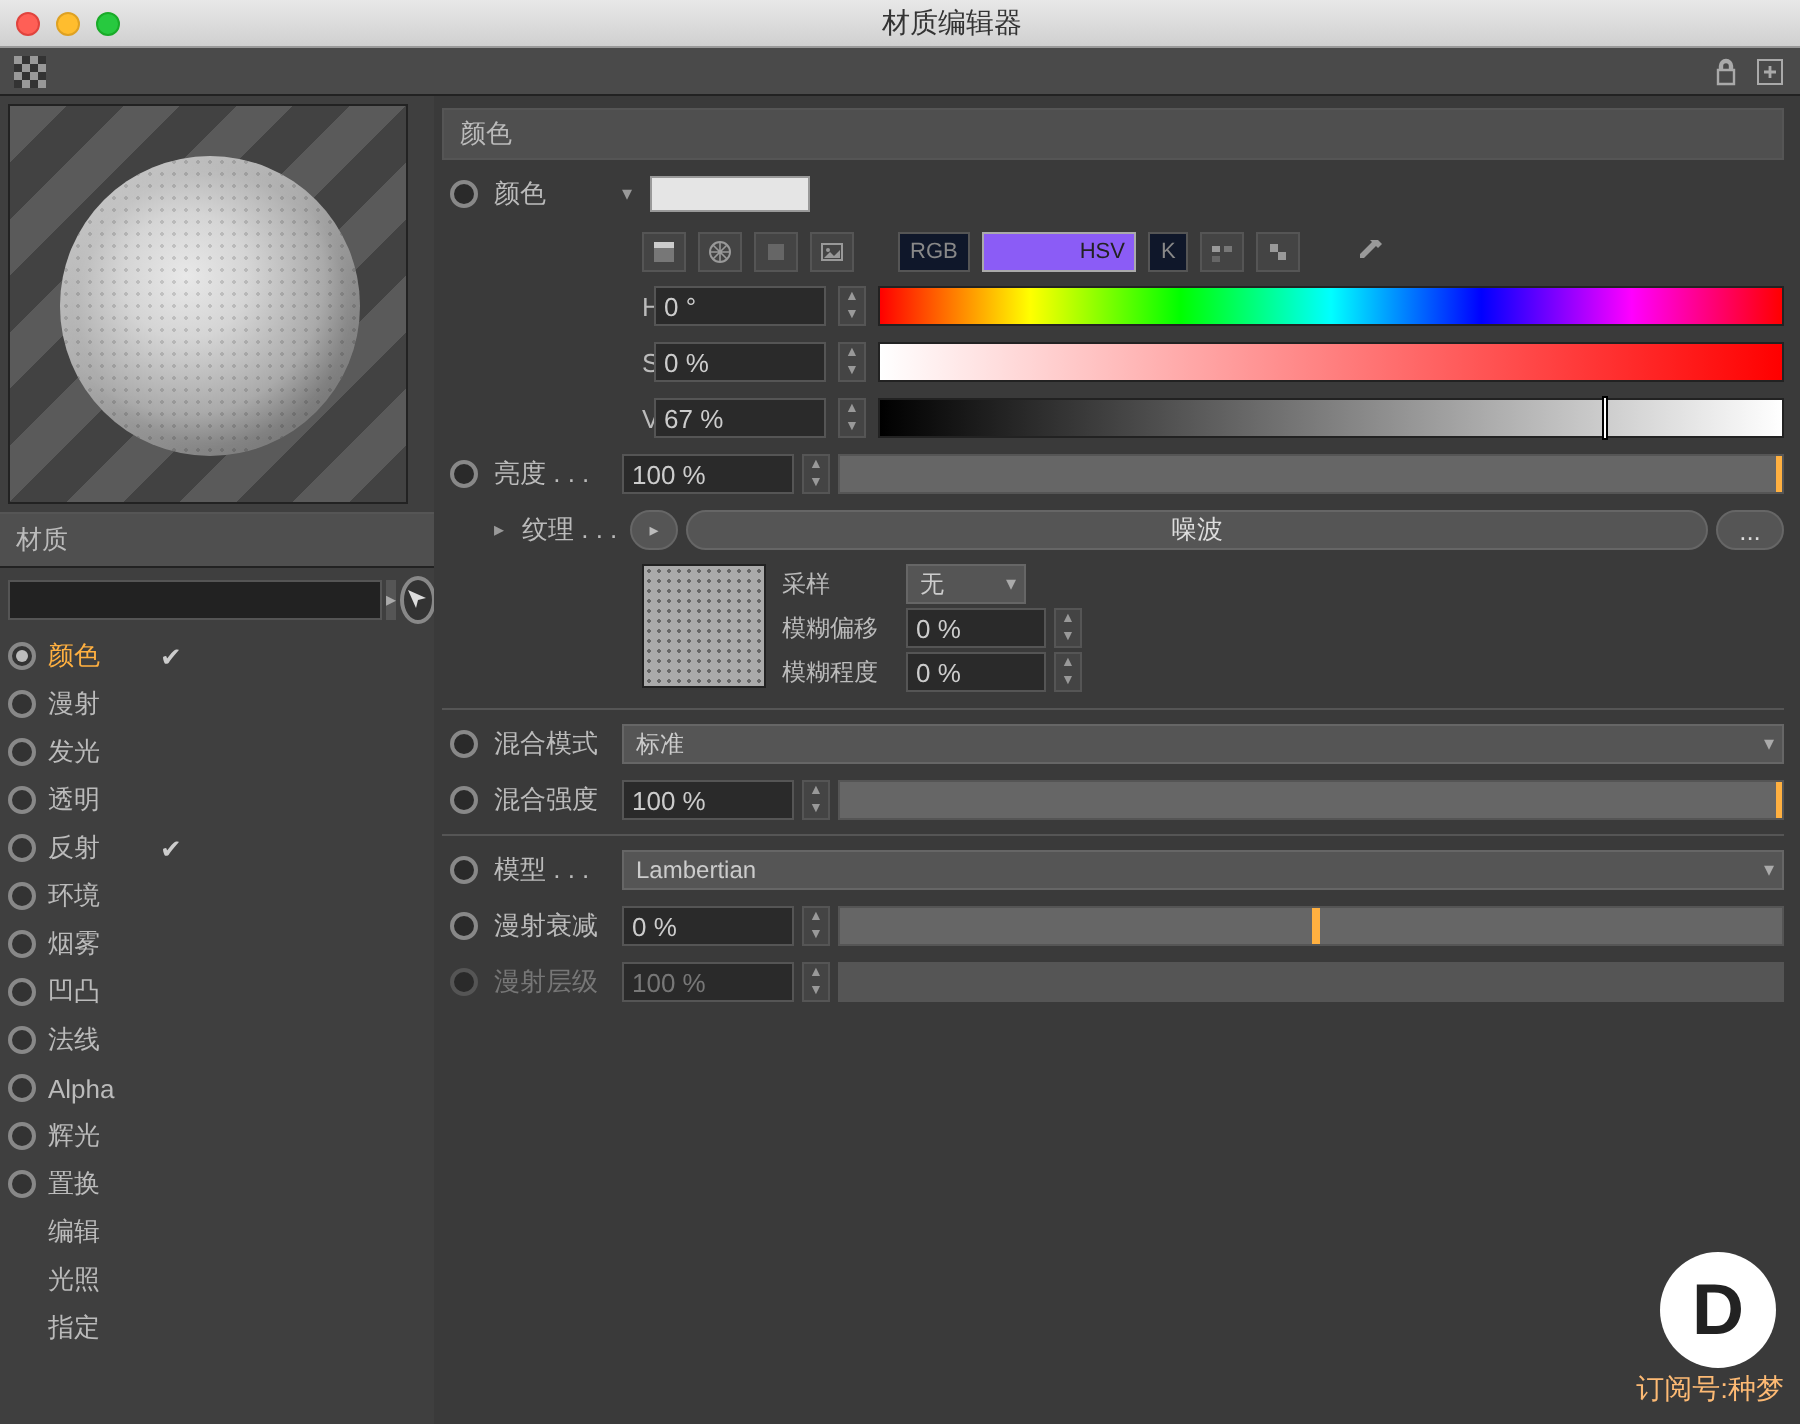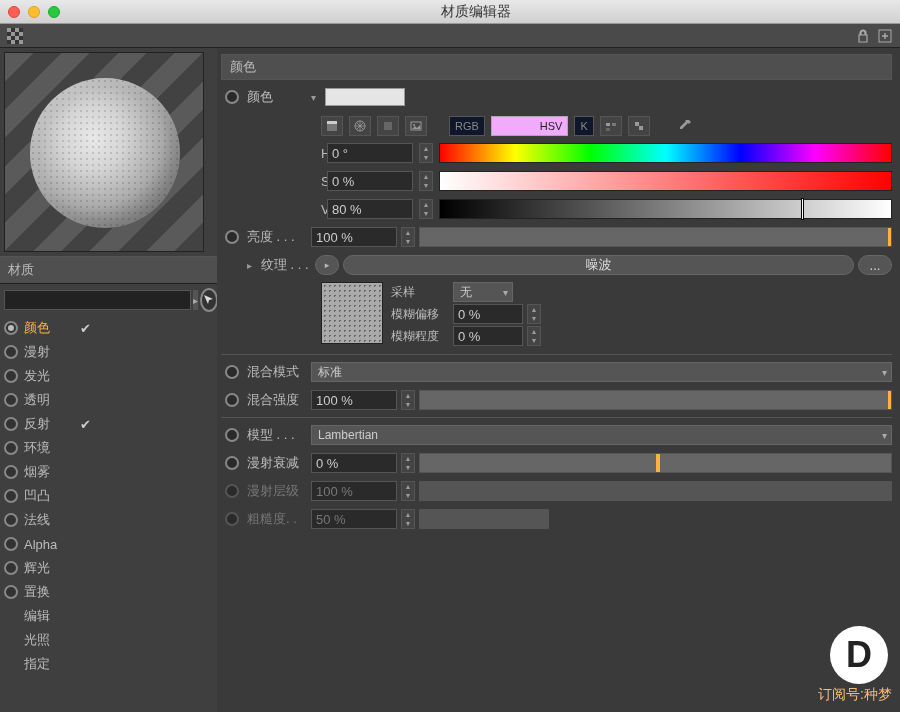--- a/index.html
+++ b/index.html
@@ -35,21 +35,21 @@
 .right { flex: 1; background: #3a3a3a; padding: 6px 8px 6px 4px; position: relative; overflow: hidden; }
 .section-header { background: #4f4f4f; padding: 3px 8px; border: 1px solid #555; margin-bottom: 4px; }
 .prop-row { display: flex; align-items: center; height: 26px; gap: 4px; margin-bottom: 2px; }
 .prop-radio { width: 14px; height: 14px; border-radius: 50%; border: 2px solid #888; background: #2a2a2a; flex-shrink: 0; margin: 0 4px; }
 .prop-label { width: 60px; font-size: 13px; }
 .prop-label.dim { color: #777; }
 .expand-tri { width: 10px; color: #999; font-size: 10px; }
 .color-swatch { width: 80px; height: 18px; background: #e5e5e5; border: 1px solid #999; }
 .icon-row { display: flex; gap: 6px; padding: 4px 0 4px 100px; align-items: center; }
 .mode-btn { padding: 2px 5px; background: #0f172a; border: 1px solid #555; color: #888; font-size: 11px; height: 20px; display: flex; align-items: center; }
-.mode-btn.active { background: #f0abfc; color: #222; border-color: #aaa; padding-left: 48px; }
+.mode-btn.active { background: #8b5cf6; color: #222; border-color: #aaa; padding-left: 48px; }
 .hsv-row { display: flex; align-items: center; height: 26px; gap: 6px; margin-bottom: 2px; }
 .hsv-label { width: 14px; text-align: center; color: #bbb; padding-left: 100px; }
 .num-field { width: 86px; height: 20px; background: #2a2a2a; border: 1px solid #555; color: #ccc; padding: 0 4px; display: flex; align-items: center; position: relative; }
 .spinner { width: 14px; height: 20px; background: #444; border: 1px solid #555; display: flex; flex-direction: column; }
 .spinner div { flex: 1; display: flex; align-items: center; justify-content: center; font-size: 7px; color: #999; }
 .hue-bar { flex: 1; height: 20px; background: linear-gradient(to right,#f00,#ff0,#0f0,#0ff,#00f,#f0f,#f00); border: 1px solid #222; position: relative; }
 .sat-bar { flex: 1; height: 20px; background: linear-gradient(to right,#fff,#f00); border: 1px solid #222; position: relative; }
 .val-bar { flex: 1; height: 20px; background: linear-gradient(to right,#000,#fff); border: 1px solid #222; position: relative; }
 .bar-marker { position: absolute; top: -2px; bottom: -2px; width: 3px; background: #fff; border: 1px solid #000; }
 .slider-track { flex: 1; height: 20px; background: #666; border: 1px solid #555; position: relative; }
@@ -273,21 +273,21 @@
       <span class="hsv-label">S</span>
       <div class="num-field">0 %</div>
       <div class="spinner">
           <div>▲</div>
           <div>▼</div>
         </div>
       <div class="sat-bar"></div>
     </div>
     <div class="hsv-row">
       <span class="hsv-label">V</span>
-      <div class="num-field">80 %</div>
+      <div class="num-field">67 %</div>
       <div class="spinner">
           <div>▲</div>
           <div>▼</div>
         </div>
       <div class="val-bar">
           <div class="bar-marker" style="left:80%"></div>
         </div>
     </div>
 
     <div class="prop-row">
@@ -380,27 +380,17 @@
     <div class="prop-row">
       <div class="prop-radio" style="border-color:#555"></div>
       <span class="prop-label dim">漫射层级</span>
       <div class="num-field" style="color:#777">100 %</div>
       <div class="spinner">
           <div>▲</div>
           <div>▼</div>
         </div>
       <div class="slider-track" style="background:#555"></div>
     </div>
-    <div class="prop-row">
-      <div class="prop-radio" style="border-color:#555"></div>
-      <span class="prop-label dim">粗糙度. .</span>
-      <div class="num-field" style="color:#777">50 %</div>
-      <div class="spinner">
-          <div>▲</div>
-          <div>▼</div>
-        </div>
-      <div class="slider-track" style="background:#555;flex:0 0 130px"></div>
-    </div>
 
     <div class="watermark">D</div>
     <div class="watermark-text">订阅号:种梦</div>
   </div>
 </div>
 
 </body></html>

